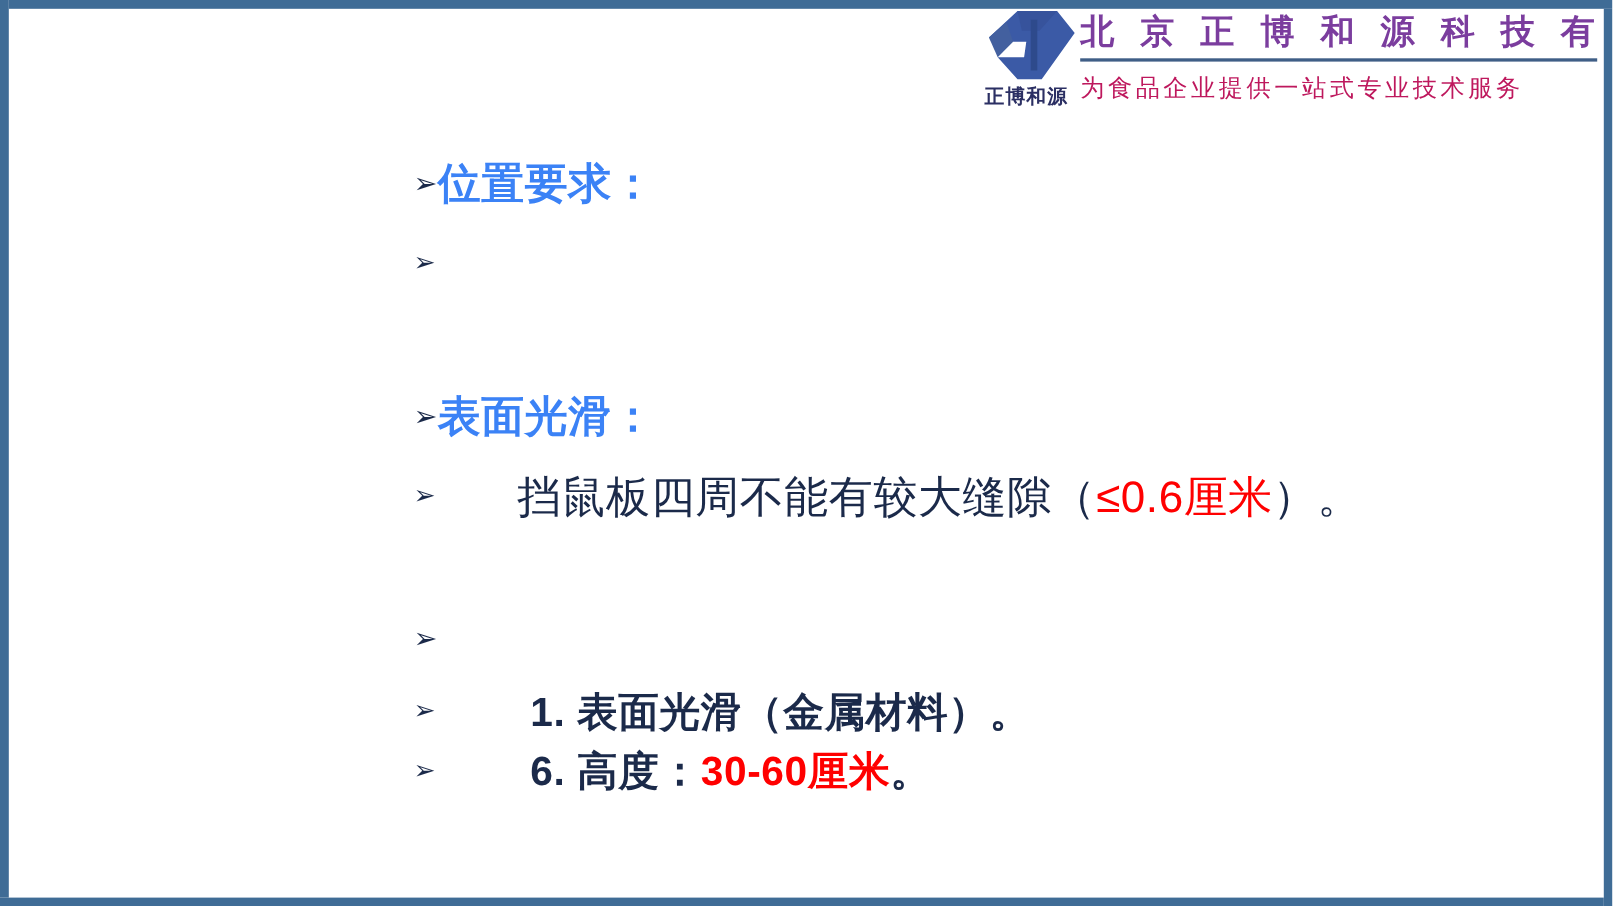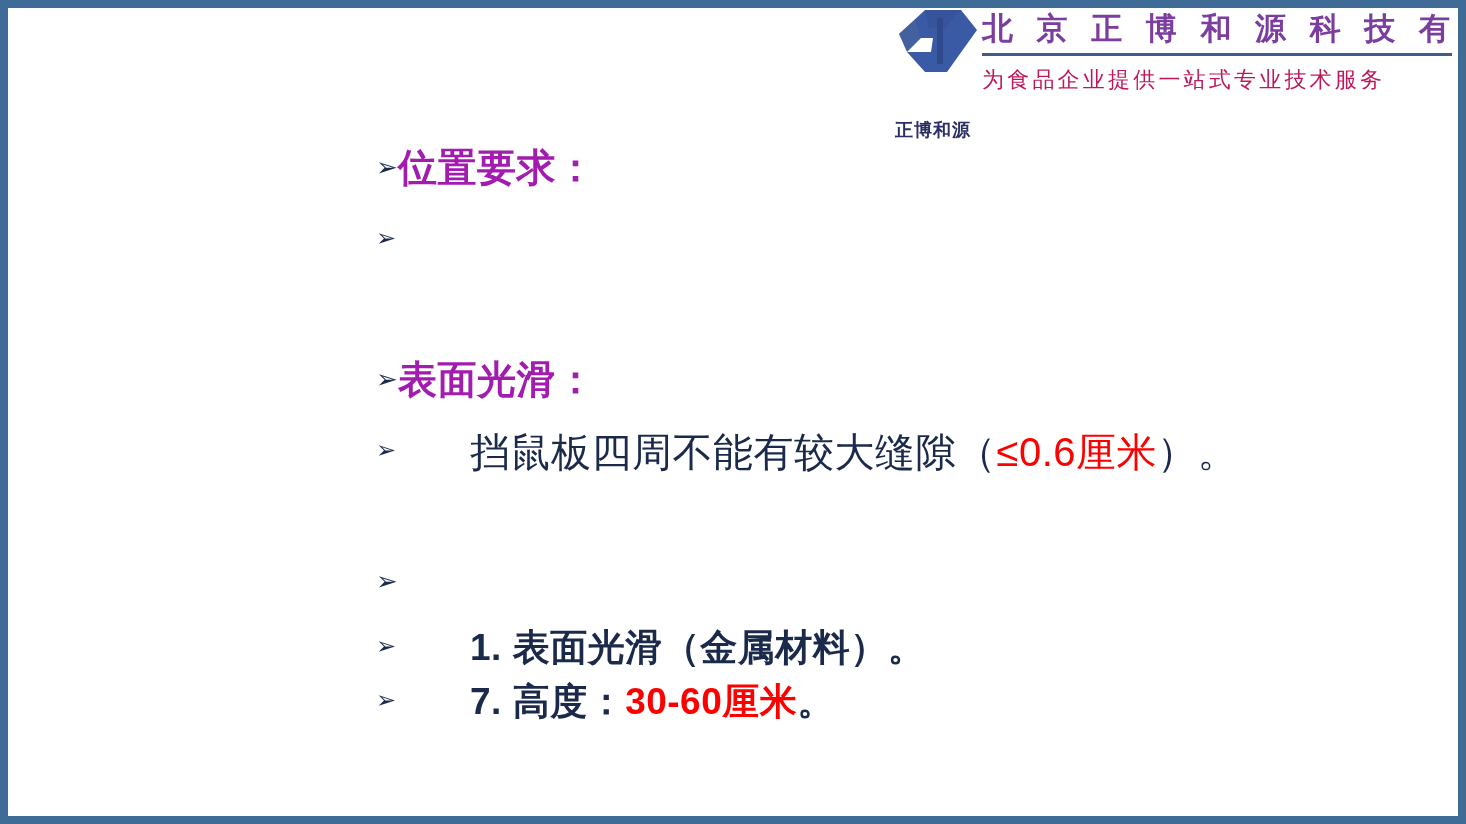--- a/index.html
+++ b/index.html
@@ -50,21 +50,20 @@
     left: 2px;
     top: 70px;
     width: 92px;
     text-align: center;
     font-family: "Liberation Serif", "DejaVu Serif", serif;
     font-size: 18px;
     font-weight: 700;
     color: #2B2F63;
     letter-spacing: 1px;
     white-space: nowrap;
-    margin-top: 42px;
   }
   .brand-block {
     position: absolute;
     left: 97px;
     top: 0px;
     width: 478px;
   }
   .brand-title {
     font-size: 31px;
     font-weight: 700;
@@ -119,21 +118,21 @@
   .row-head {
     height: 62px;
   }
   .row-head .arrow { top: 14px; font-size: 26px; }
   .head-text {
     position: absolute;
     left: 398px;
     top: 0;
     font-size: 39px;
     font-weight: 700;
-    color: #a21caf;
+    color: #3b82f6;
     letter-spacing: 0.5px;
     line-height: 56px;
   }
   .row-item {
     height: 72px;
   }
   .row-item .arrow { top: 18px; font-size: 24px; }
   .item-text {
     position: absolute;
     left: 470px;
@@ -141,21 +140,21 @@
     font-size: 40px;
     font-weight: 400;
     color: #1B2A4A;
     letter-spacing: 0.5px;
     line-height: 64px;
   }
   .row-num { height: 54px; }
   .row-num .arrow { top: 12px; font-size: 24px; }
   .num-text {
     position: absolute;
-    left: 470px;
+    left: 482px;
     top: 0;
     font-size: 37px;
     font-weight: 700;
     color: #1B2A4A;
     letter-spacing: 0.5px;
     line-height: 52px;
   }
   .hl {
     color: #FF0000;
   }
@@ -227,19 +226,19 @@
       <div class="row row-head">
         <span class="arrow">➢</span>
       </div>
       <div class="gap-sm"></div>
       <div class="row row-num">
         <span class="arrow">➢</span>
         <span class="num-text"><span>1.  表面光滑（金属材料）。</span></span>
       </div>
       <div class="row row-num">
         <span class="arrow">➢</span>
-        <span class="num-text"><span>7.  高度：</span><span class="hl">30-60厘米</span><span>。</span></span>
+        <span class="num-text"><span>6.  高度：</span><span class="hl">30-60厘米</span><span>。</span></span>
       </div>
     </div>
 
   </div>
 
 </div>
 
 </body></html>

